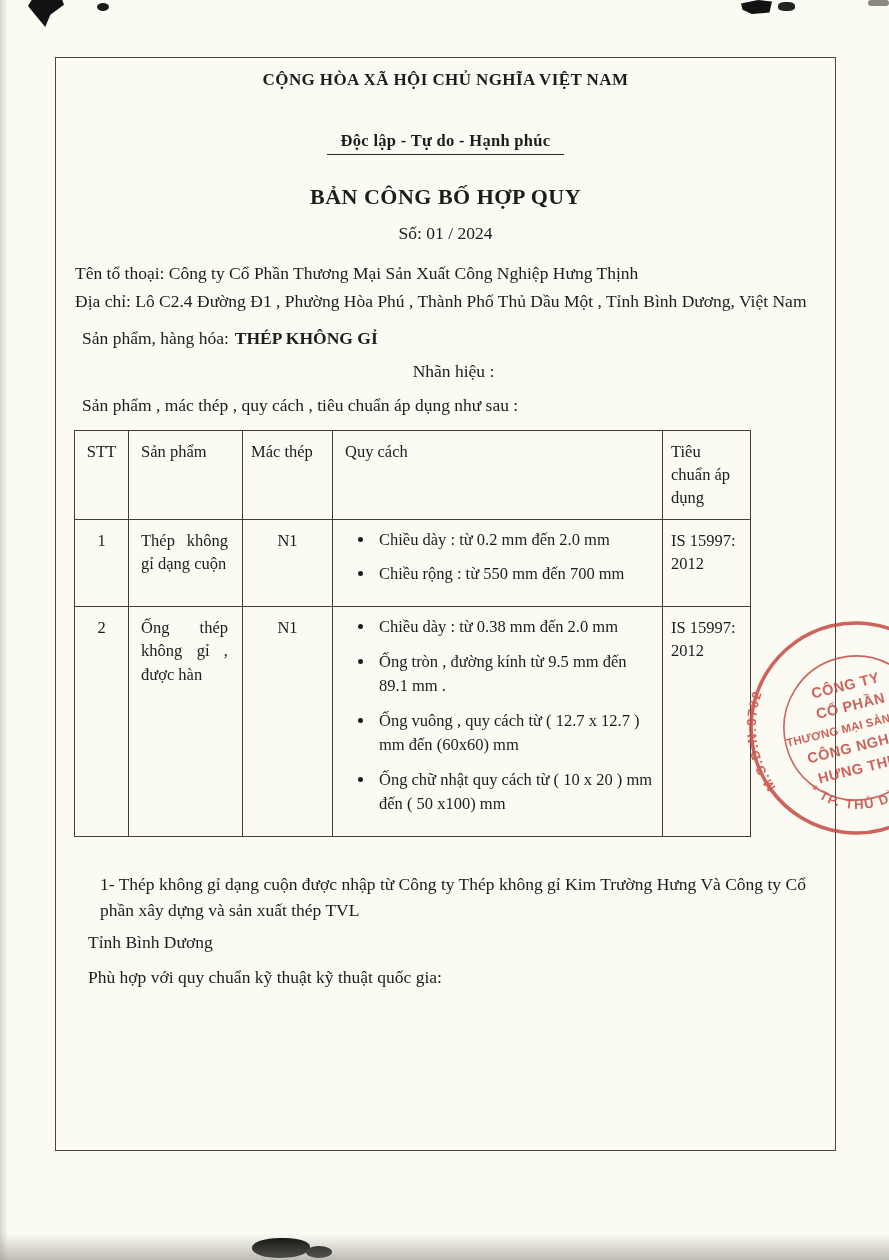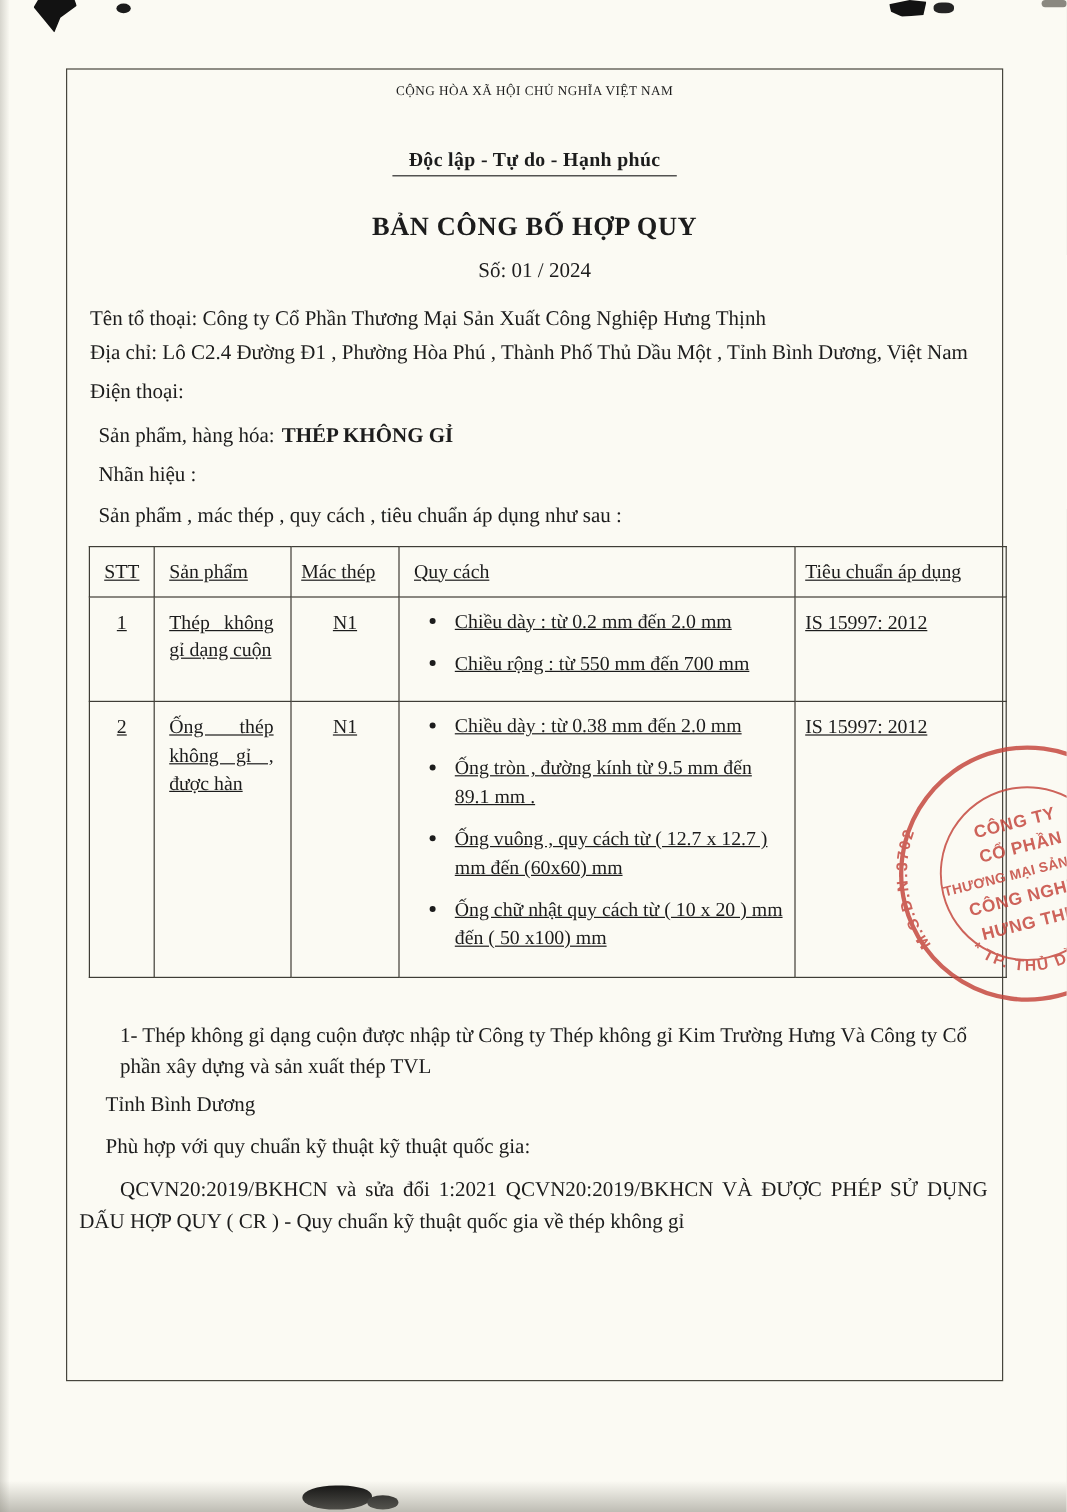--- a/index.html
+++ b/index.html
@@ -28,38 +28,38 @@
   .a-bb2 { left:306px; top:1246px; width:26px; height:12px; border-radius:50%; background:#1a1a1a; }
 
   
   .frame {
     position:absolute; left:55px; top:57px; width:781px; height:1094px;
     border:1.5px solid #47453d; box-sizing:border-box;
     padding:12px 10px 0 10px;
   }
 
   .national-header { text-align:center; }
-  .nh-title { font-weight:normal; font-size:11px; letter-spacing:.4px; }
+  .nh-title { font-weight:bold; font-size:17px; letter-spacing:.4px; }
   .nh-motto { display:inline-block; margin-top:23px; font-weight:bold; font-size:16.5px;
     letter-spacing:.3px; border-bottom:1.8px solid #2a2a2a; padding:0 14px 3px 14px; }
 
   .doc-title { margin:29px 0 0; text-align:center; font-size:22px; font-weight:bold; letter-spacing:.5px; }
   .doc-number { text-align:center; margin-top:13px; font-size:17.5px; }
 
   p { margin:0; font-size:17.5px; line-height:1.5; }
   .p-org   { margin:16px 0 0 9px; }
   .p-addr  { margin:2px 6px 0 9px; }
   .p-phone { margin:6px 0 0 9px; }
   .p-product { margin:10px 0 0 16px; }
-  .p-brand { margin:7px 0 0 16px; }
+  .p-brand { margin:7px 0 0 16px;text-align:center; }
   .p-intro { margin:8px 0 0 16px; }
   .bold { font-weight:bold; }
   .pv { margin-left:6px; }
 
-  table { border-collapse:collapse; margin:12px 0 0 8px; width:765px; table-layout:fixed;text-decoration:underline; }
+  table { border-collapse:collapse; margin:12px 0 0 8px; width:677px; table-layout:fixed; }
   th, td { border:1.4px solid #3f3d36; vertical-align:top; font-size:16.5px;
     padding:9px 8px; text-align:left; font-weight:normal; line-height:1.4; }
   col.c-stt { width:54px; } col.c-sp { width:114px; } col.c-mt { width:90px; }
   col.c-qc { width:330px; } col.c-tc { width:auto; }
   th.h-stt, td.v-stt { text-align:center; }
   td.v-mt { text-align:center; }
   td.v-sp { text-align:justify; padding-left:12px; padding-right:14px; }
   th.h-sp, th.h-qc { padding-left:12px; }
   td.v-qc { padding-top:6px; }
   ul.qc { margin:2px 0 0 0; padding-left:34px; }
@@ -102,21 +102,20 @@
       <div class="nh-title">CỘNG HÒA XÃ HỘI CHỦ NGHĨA VIỆT NAM</div>
       <br>
       <span class="nh-motto">Độc lập - Tự do - Hạnh phúc</span>
     </div>
 
     <div class="doc-title">BẢN CÔNG BỐ HỢP QUY</div>
     <div class="doc-number">Số: 01 / 2024</div>
 
     <p class="p-org">Tên tổ thoại: Công ty Cổ Phần Thương Mại Sản Xuất Công Nghiệp Hưng Thịnh</p>
     <p class="p-addr">Địa chỉ: Lô C2.4 Đường Đ1 , Phường Hòa Phú , Thành Phố Thủ Dầu Một , Tỉnh Bình Dương, Việt Nam</p>
-    <p class="p-phone">Điện thoại:</p>
     <p class="p-product"><span>Sản phẩm, hàng hóa:</span><span class="bold pv">THÉP KHÔNG GỈ</span></p>
     <p class="p-brand">Nhãn hiệu :</p>
     <p class="p-intro">Sản phẩm , mác thép , quy cách , tiêu chuẩn áp dụng như sau :</p>
 
     <table>
       <colgroup>
         <col class="c-stt">
           <col class="c-sp">
           <col class="c-mt">
           <col class="c-qc">
@@ -158,21 +157,20 @@
           </td>
           <td>IS 15997: 2012</td>
         </tr>
       </tbody>
     </table>
 
     <div class="notes">
       <p class="p-note1">1- Thép không gỉ dạng cuộn được nhập từ Công ty Thép không gỉ Kim Trường Hưng Và Công ty Cổ phần xây dựng và sản xuất thép TVL</p>
       <p class="p-note3">Tỉnh Bình Dương</p>
       <p class="p-note4">Phù hợp với quy chuẩn kỹ thuật kỹ thuật quốc gia:</p>
-      <p class="p-note5">QCVN20:2019/BKHCN và sửa đổi 1:2021 QCVN20:2019/BKHCN VÀ ĐƯỢC PHÉP SỬ DỤNG DẤU HỢP QUY ( CR ) -  Quy chuẩn kỹ thuật quốc gia về thép không gỉ</p>
     </div>
 
   </div>
 
   <svg class="stamp" viewBox="0 0 232 232" xmlns="http://www.w3.org/2000/svg">
     <defs>
       <path id="arcLeft" d="M 26,158 A 100,100 0 0 1 34,58"></path>
       <path id="arcBottom" d="M 48,154 A 76,76 0 0 0 186,152"></path>
     </defs>
     <circle class="ring-outer" cx="116" cy="116" r="105"></circle>

